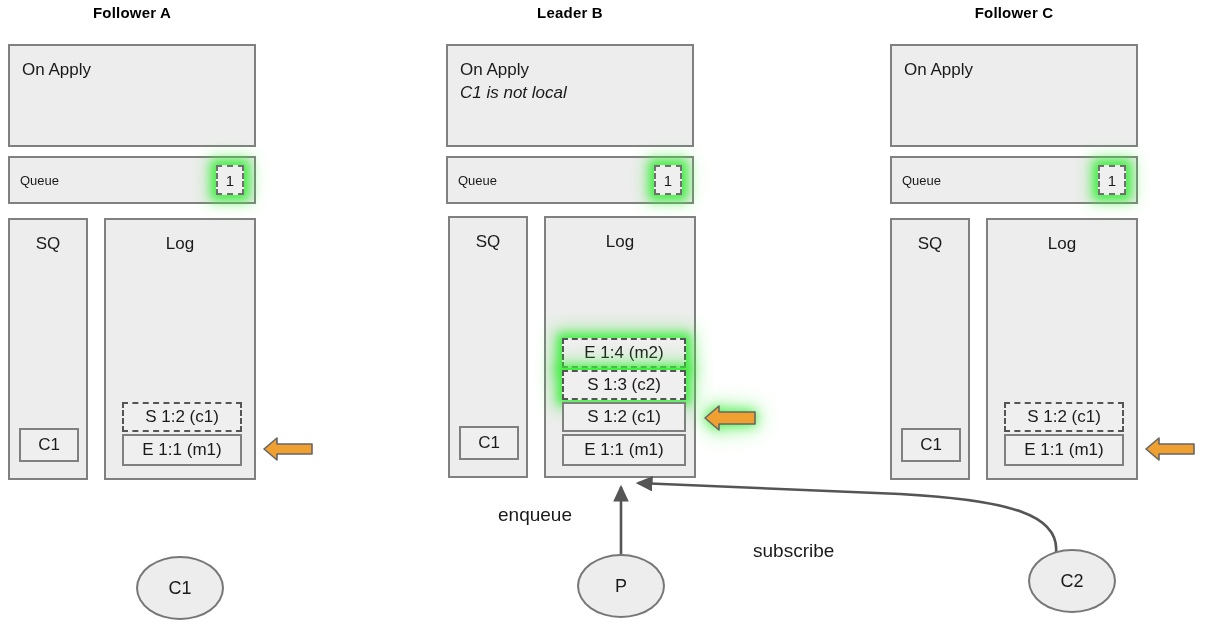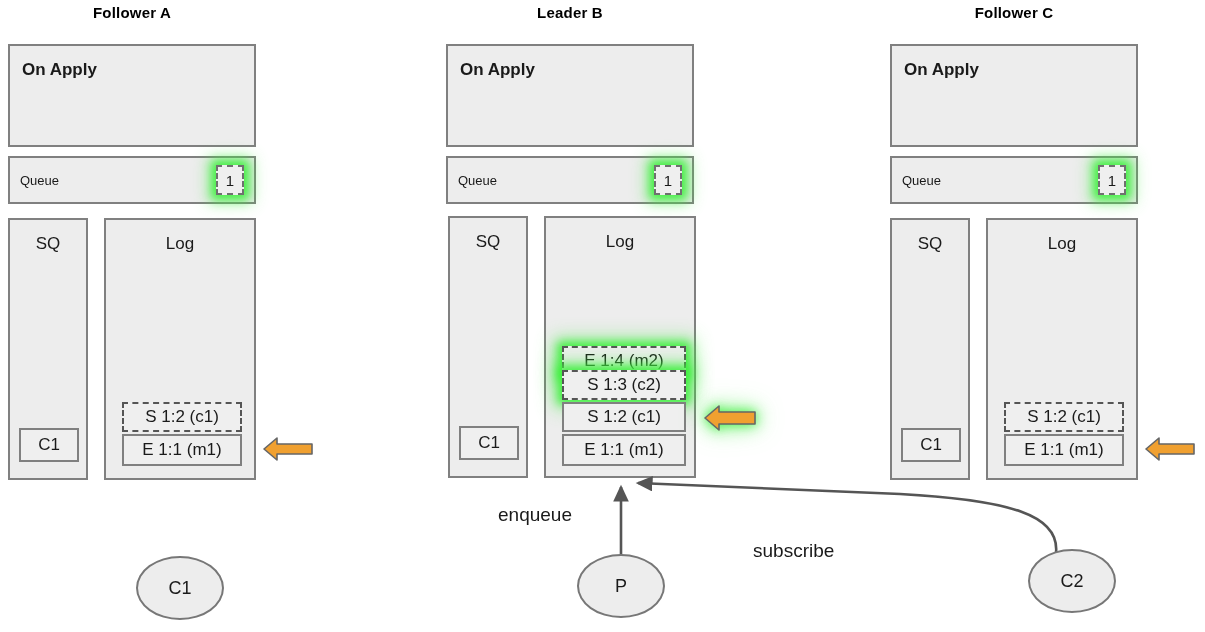--- a/index.html
+++ b/index.html
@@ -28,21 +28,20 @@
   
   .gbox {
     position: absolute;
     background: #ededed;
     border: 2px solid #808080;
     box-sizing: border-box;
   }
 
   .onapply {
     padding: 12px 12px 0 12px;
-    font-weight: bold;
   }
   .onapply .line {
     font-size: 17px;
     line-height: 23px;
     color: #1a1a1a;
     white-space: nowrap;
   }
   .onapply .line.italic {
     font-style: italic;
   }
@@ -167,35 +166,36 @@
 <div class="orange-arrow" style="left:263px; top:436px;">
   <svg width="50" height="26" viewBox="0 0 50 26">
     <polygon points="1,13 14,2 14,8 49,8 49,18 14,18 14,24" fill="#f0a030" stroke="#666666" stroke-width="1.6" stroke-linejoin="round"></polygon>
   </svg>
 </div>
 
 <div class="node-title" style="left:446px; top:4px; width:248px;">Leader B</div>
 
 <div class="gbox onapply" style="left:446px; top:44px; width:248px; height:103px;">
   <div class="line">On Apply</div>
+  <div class="line italic">C1 is not local</div>
 </div>
 
 <div class="gbox queue-box" style="left:446px; top:156px; width:248px; height:48px;">
   <div class="queue-label">Queue</div>
   <div class="queue-badge">1</div>
 </div>
 
 <div class="gbox" style="left:448px; top:216px; width:80px; height:262px;">
   <div class="col-header">SQ</div>
   <div class="item" style="left:9px; top:208px; width:60px; height:34px;">C1</div>
 </div>
 
 <div class="gbox" style="left:544px; top:216px; width:152px; height:262px;">
   <div class="col-header">Log</div>
-  <div class="item dashed glow" style="left:16px; top:120px; width:124px; height:30px;margin-top:8px;">E 1:4 (m2)</div>
+  <div class="item dashed glow" style="left:16px; top:120px; width:124px; height:30px;">E 1:4 (m2)</div>
   <div class="item dashed glow" style="left:16px; top:152px; width:124px; height:30px;">S 1:3 (c2)</div>
   <div class="item" style="left:16px; top:184px; width:124px; height:30px;">S 1:2 (c1)</div>
   <div class="item" style="left:16px; top:216px; width:124px; height:32px;">E 1:1 (m1)</div>
 </div>
 
 <div class="orange-arrow glow" style="left:703px; top:403px;">
   <svg width="54" height="30" viewBox="0 0 54 30">
     <polygon points="2,15 16,3 16,9 52,9 52,21 16,21 16,27" fill="#f0a030" stroke="#666666" stroke-width="1.6" stroke-linejoin="round"></polygon>
   </svg>
 </div>

